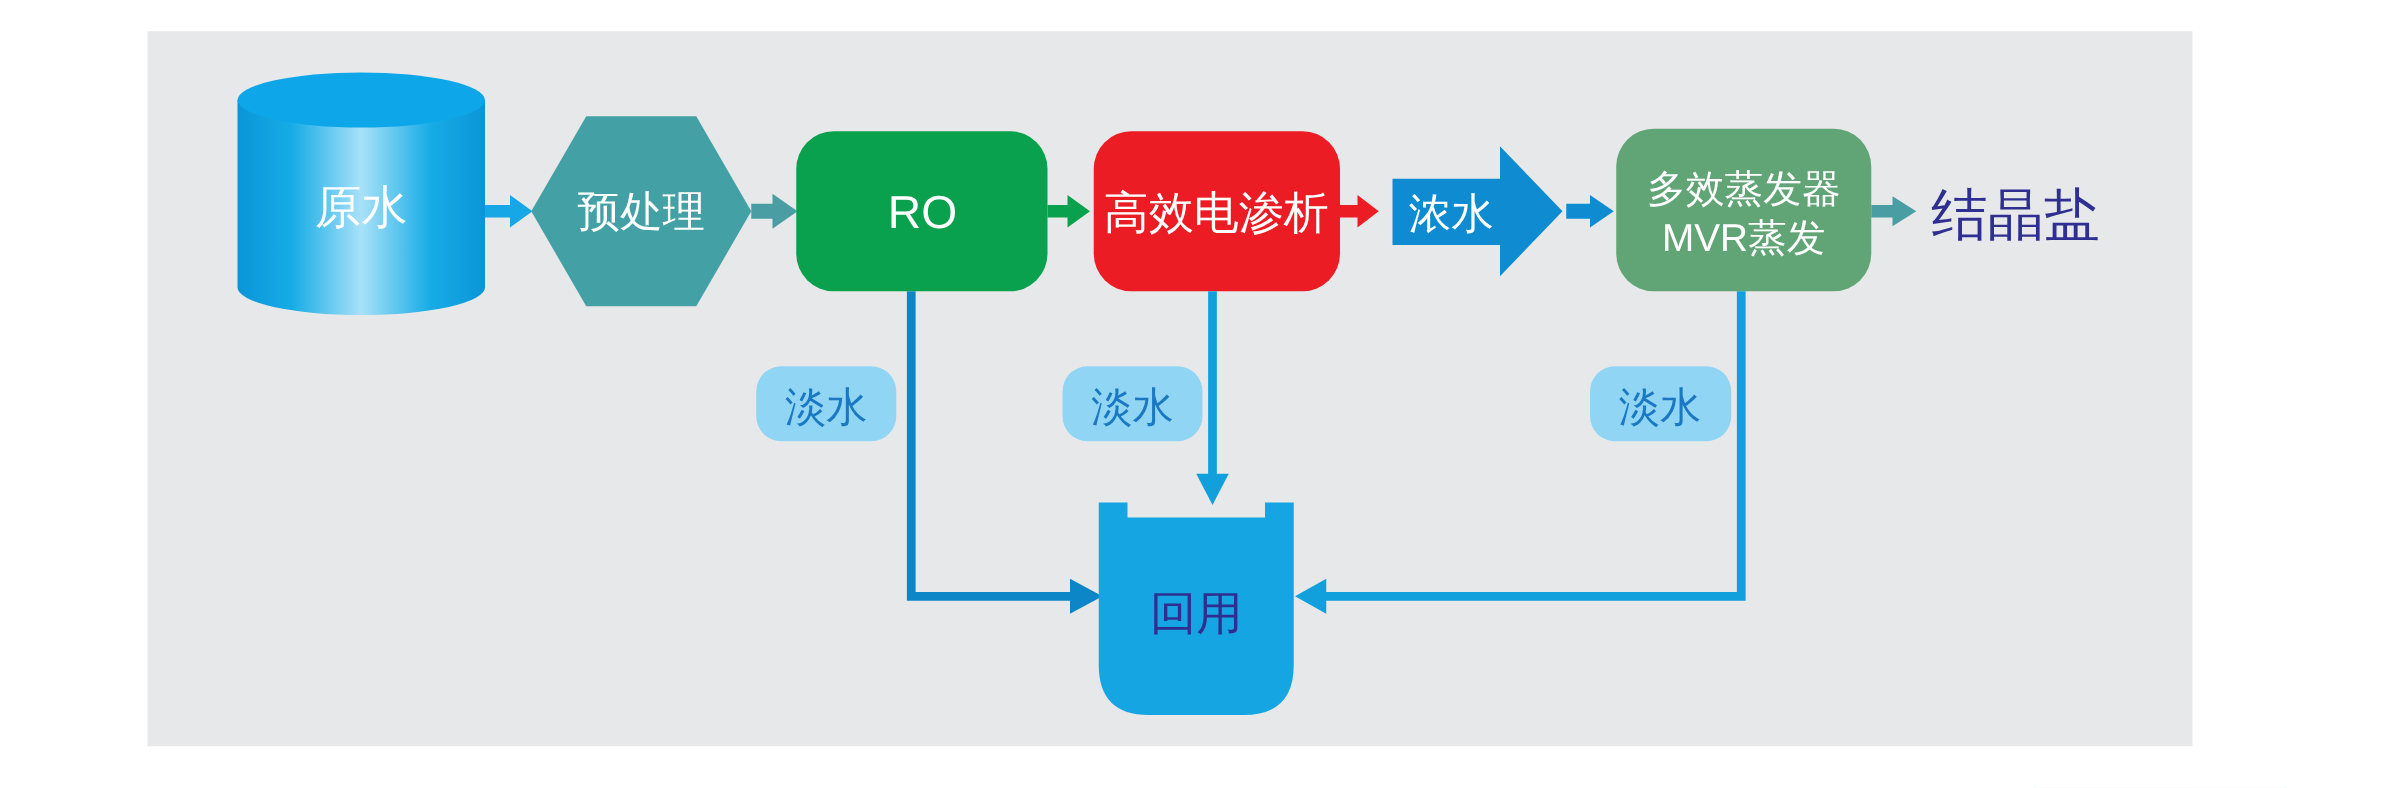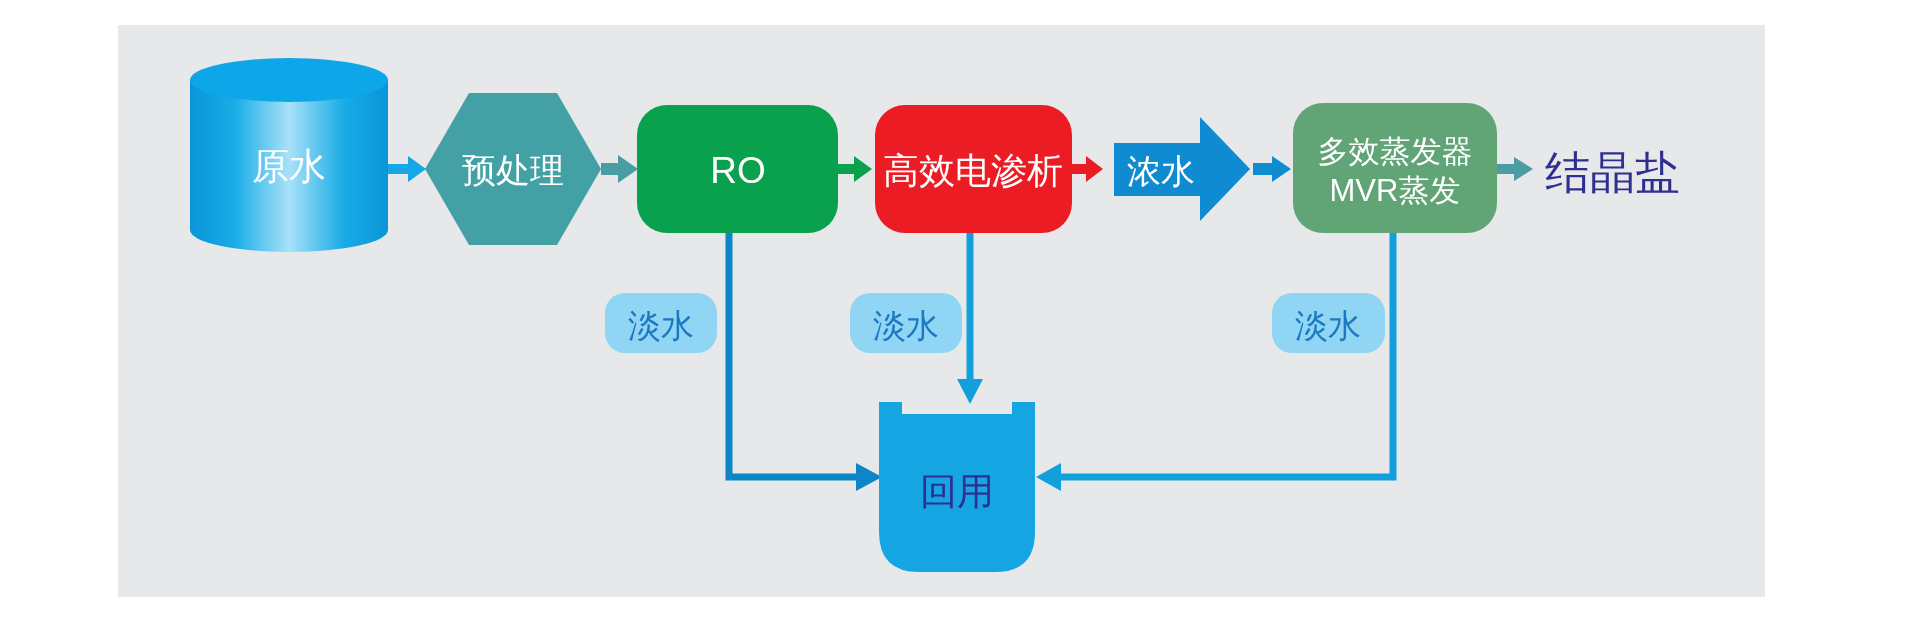--- a/index.html
+++ b/index.html
@@ -3,21 +3,21 @@
 <meta charset="utf-8">
 <style>
   html, body {
     margin: 0;
     padding: 0;
     background: #ffffff;
     font-family: "Liberation Sans", sans-serif;
   }
   .stage {
     position: relative;
-    width: 1920px;
+    width: 1754px;
     height: 630px;
     background: #ffffff;
     overflow: hidden;
   }
   svg.diagram { display: block; width: 1920px; height: 630px; }
   text {
     font-family: "Liberation Sans", "DejaVu Sans", sans-serif;
     text-anchor: middle;
     dominant-baseline: central;
   }

